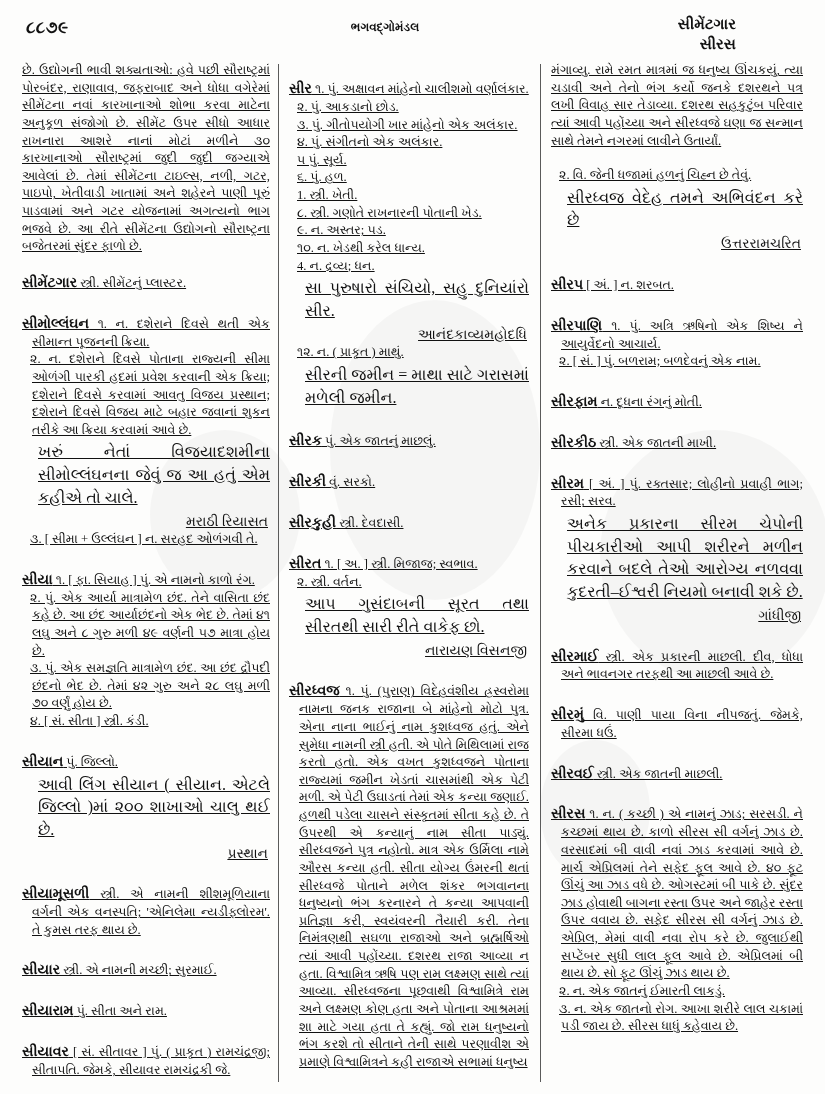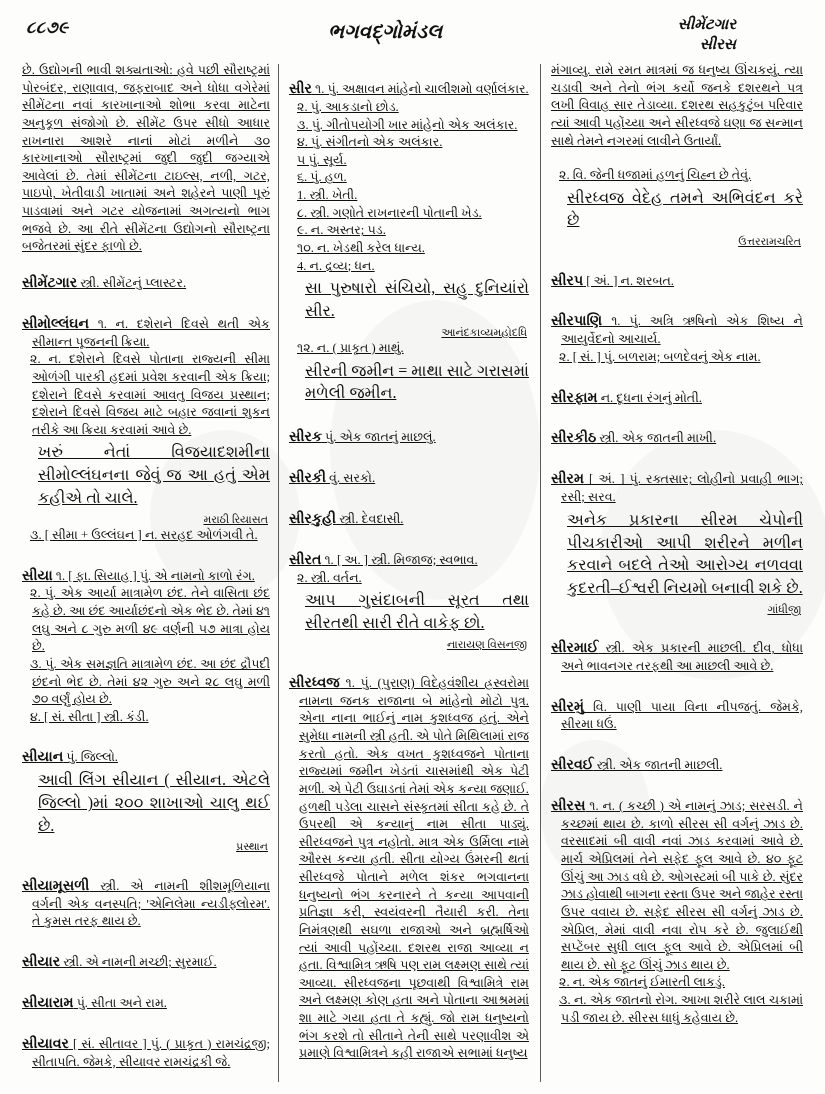--- a/index.html
+++ b/index.html
@@ -32,36 +32,35 @@
   .smudge.s2 { left: 330px; top: 300px; width: 210px; height: 300px; }
   .smudge.s3 { left: 150px; top: 430px; width: 150px; height: 170px; }
   .smudge.s4 { left: 540px; top: 740px; width: 110px; height: 140px; }
 
   
   #header {
     position: absolute;
     left: 0; top: 0;
     width: 758px;
     height: 60px;
-    font-style: italic;
   }
   .hdr-page-number {
     position: absolute;
     left: 26px;
     top: 18px;
     font-size: 17px;
     font-weight: bold;
     letter-spacing: 0.5px;
   }
   .hdr-title {
     position: absolute;
     left: 12px; right: 0;
     top: 20px;
     text-align: center;
-    font-size: 20px;
+    font-size: 12px;
     font-weight: bold;
   }
   .hdr-right {
     position: absolute;
     right: 22px;
     top: 14px;
     text-align: right;
     font-size: 15px;
     font-weight: bold;
     line-height: 1.35;
@@ -132,21 +131,21 @@
   .quote {
     margin: 2px 0 2px 0;
     padding-left: 16px;
     font-size: 16px;
     line-height: 1.42;
     text-align: justify;
   }
   .cite {
     display: block;
     text-align: right;
-    font-size: 11px;
+    font-size: 14px;
     padding-right: 2px;
     margin-top: 0px;
   }
   .gap-sm { height: 3px; }
 </style>
 </head>
 <body>
 
 <div id="page">
 

